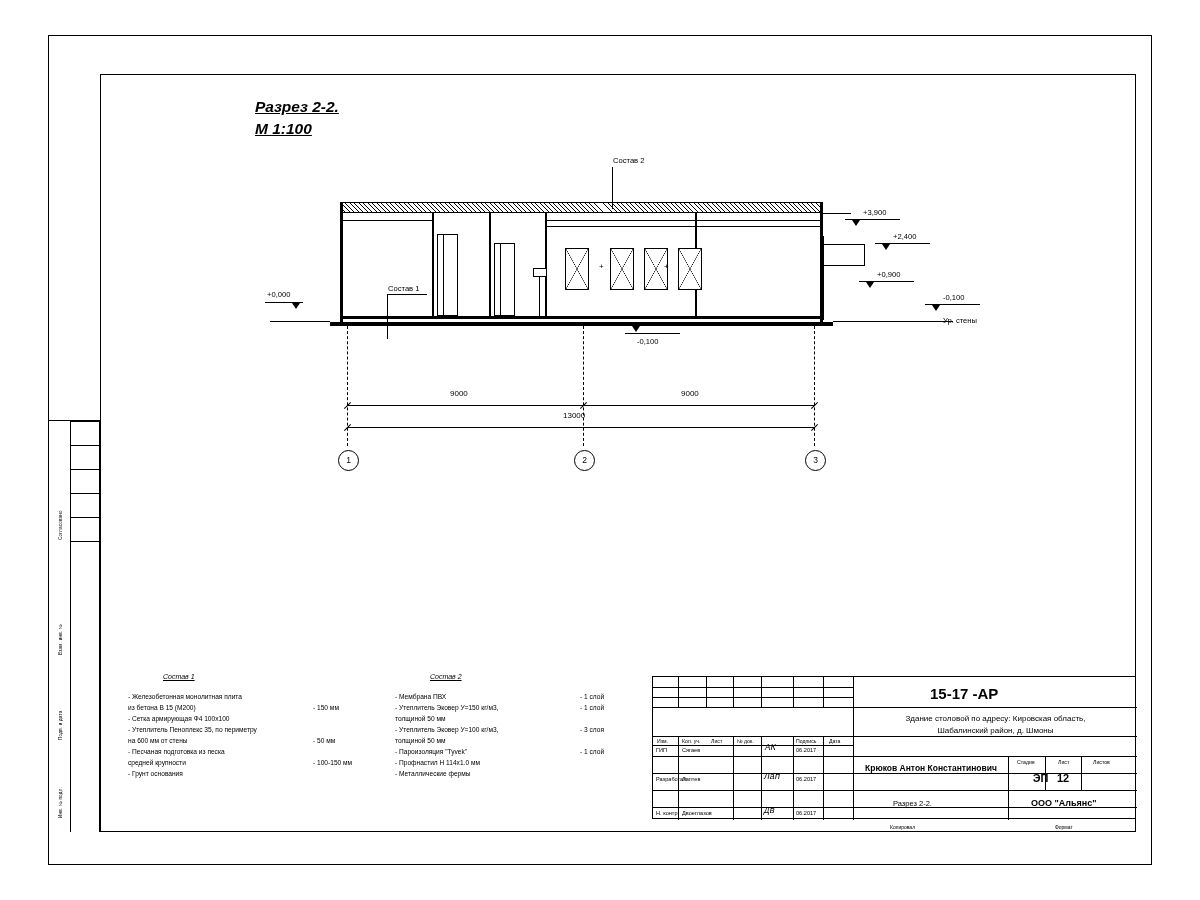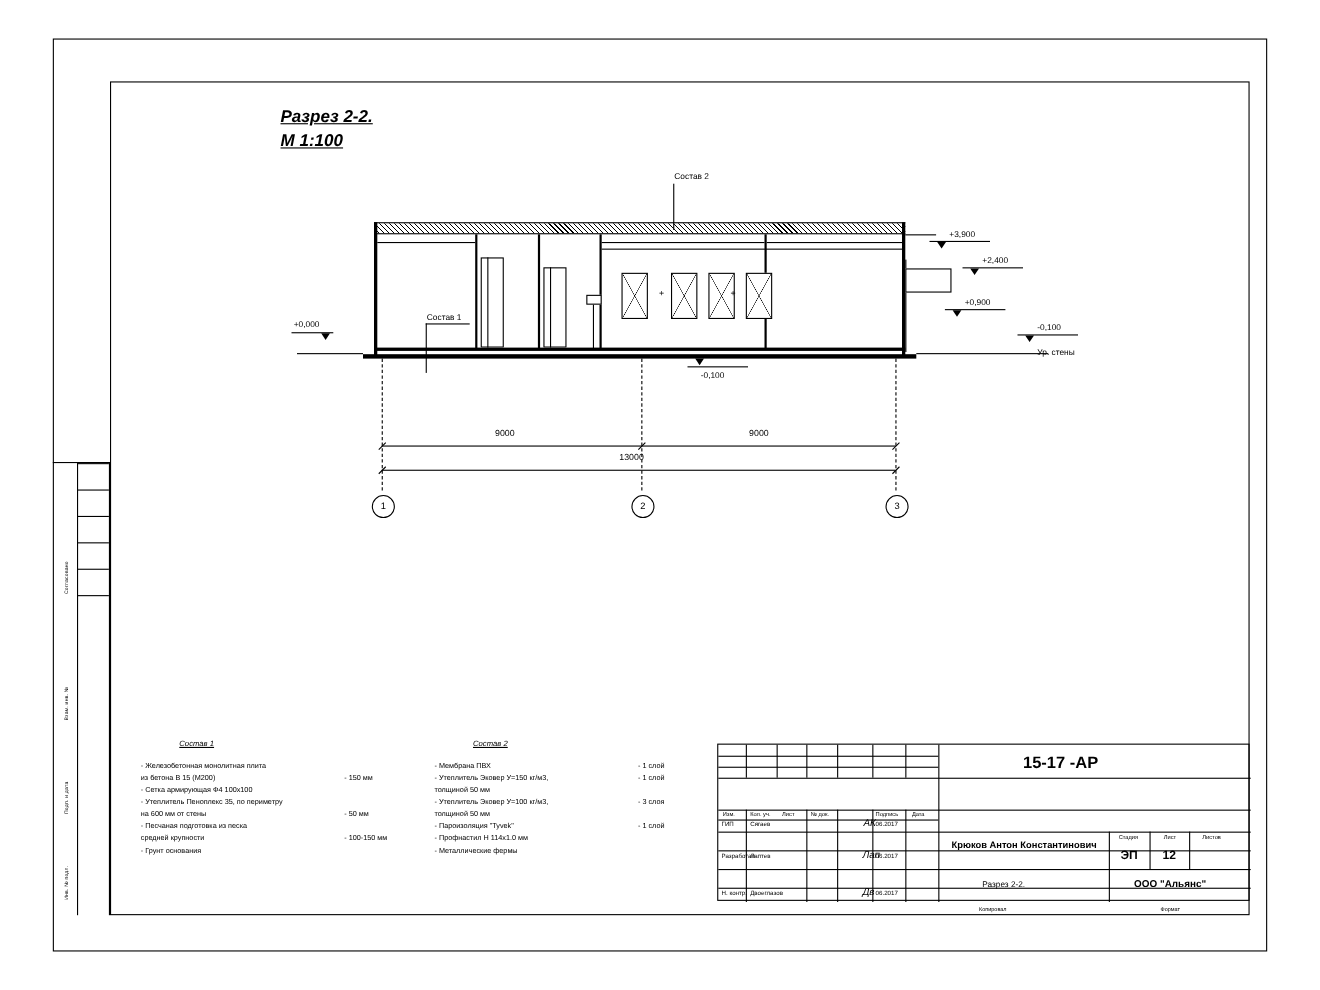--- a/index.html
+++ b/index.html
@@ -271,25 +271,24 @@
     white-space: nowrap;
   }
   .stamp-big {
     position: absolute;
     font-size: 11px;
     font-weight: bold;
     text-align: center;
   }
   .sig {
     position: absolute;
-    font-family: Liberation Sans, sans-serif;
+    font-family: Liberation Mono, monospace;
     font-style: italic;
     font-size: 9px;
     white-space: nowrap;
-    margin-left: 20px;
   }
   .below-stamp {
     position: absolute;
     font-size: 5px;
     white-space: nowrap;
   }
 </style>
 </head>
 <body>
 
@@ -470,20 +469,24 @@
     <div class="vline" style="left:140px; top:59px; height:84px;"></div>
     <div class="vline" style="left:170px; top:59px; height:84px;"></div>
 
     <div class="vline" style="left:355px; top:79px; height:34px;"></div>
     <div class="vline" style="left:392px; top:79px; height:34px;"></div>
     <div class="vline" style="left:428px; top:79px; height:34px;"></div>
     <div class="vline" style="left:355px; top:113px; height:30px;"></div>
 
     <div class="stamp-code" style="left:277px; top:8px;">15-17 -АР</div>
 
+    <div class="stamp-obj" style="left:205px; top:36px; width:275px;">
+      <div>Здание столовой по адресу: Кировская область,</div>
+      <div>Шабалинский район, д. Шмоны</div>
+    </div>
 
     <div class="stamp-hdr" style="left:4px; top:61px;">Изм.</div>
     <div class="stamp-hdr" style="left:29px; top:61px;">Кол. уч.</div>
     <div class="stamp-hdr" style="left:58px; top:61px;">Лист</div>
     <div class="stamp-hdr" style="left:84px; top:61px;">№ док.</div>
     <div class="stamp-hdr" style="left:143px; top:61px;">Подпись</div>
     <div class="stamp-hdr" style="left:176px; top:61px;">Дата</div>
 
     <div class="stamp-txt" style="left:3px; top:70px;">ГИП</div>
     <div class="stamp-txt" style="left:29px; top:70px;">Сягаев</div>
@@ -502,21 +505,21 @@
     <div class="stamp-txt" style="left:3px; top:133px;">Н. контр.</div>
     <div class="stamp-txt" style="left:29px; top:133px;">Двоеглазов</div>
     <div class="sig" style="left:111px; top:129px;">Дв</div>
     <div class="stamp-txt" style="left:143px; top:133px;">06.2017</div>
 
     <div class="stamp-name" style="left:212px; top:86px;">Крюков Антон Константинович</div>
 
     <div class="stamp-hdr" style="left:364px; top:82px;">Стадия</div>
     <div class="stamp-hdr" style="left:405px; top:82px;">Лист</div>
     <div class="stamp-hdr" style="left:440px; top:82px;">Листов</div>
-    <div class="stamp-big" style="left:355px; top:95px; width:37px;">ЭП</div>
+    <div class="stamp-big" style="left:369px; top:95px; width:37px;">ЭП</div>
     <div class="stamp-big" style="left:392px; top:95px; width:36px;">12</div>
     <div class="stamp-big" style="left:428px; top:95px; width:55px;"></div>
 
     <div class="stamp-sec" style="left:240px; top:122px;">Разрез 2-2.</div>
     <div class="stamp-firm" style="left:378px; top:121px;">ООО "Альянс"</div>
   </div>
 
   <div class="below-stamp" style="left:890px; top:824px;">Копировал</div>
   <div class="below-stamp" style="left:1055px; top:824px;">Формат</div>
 

